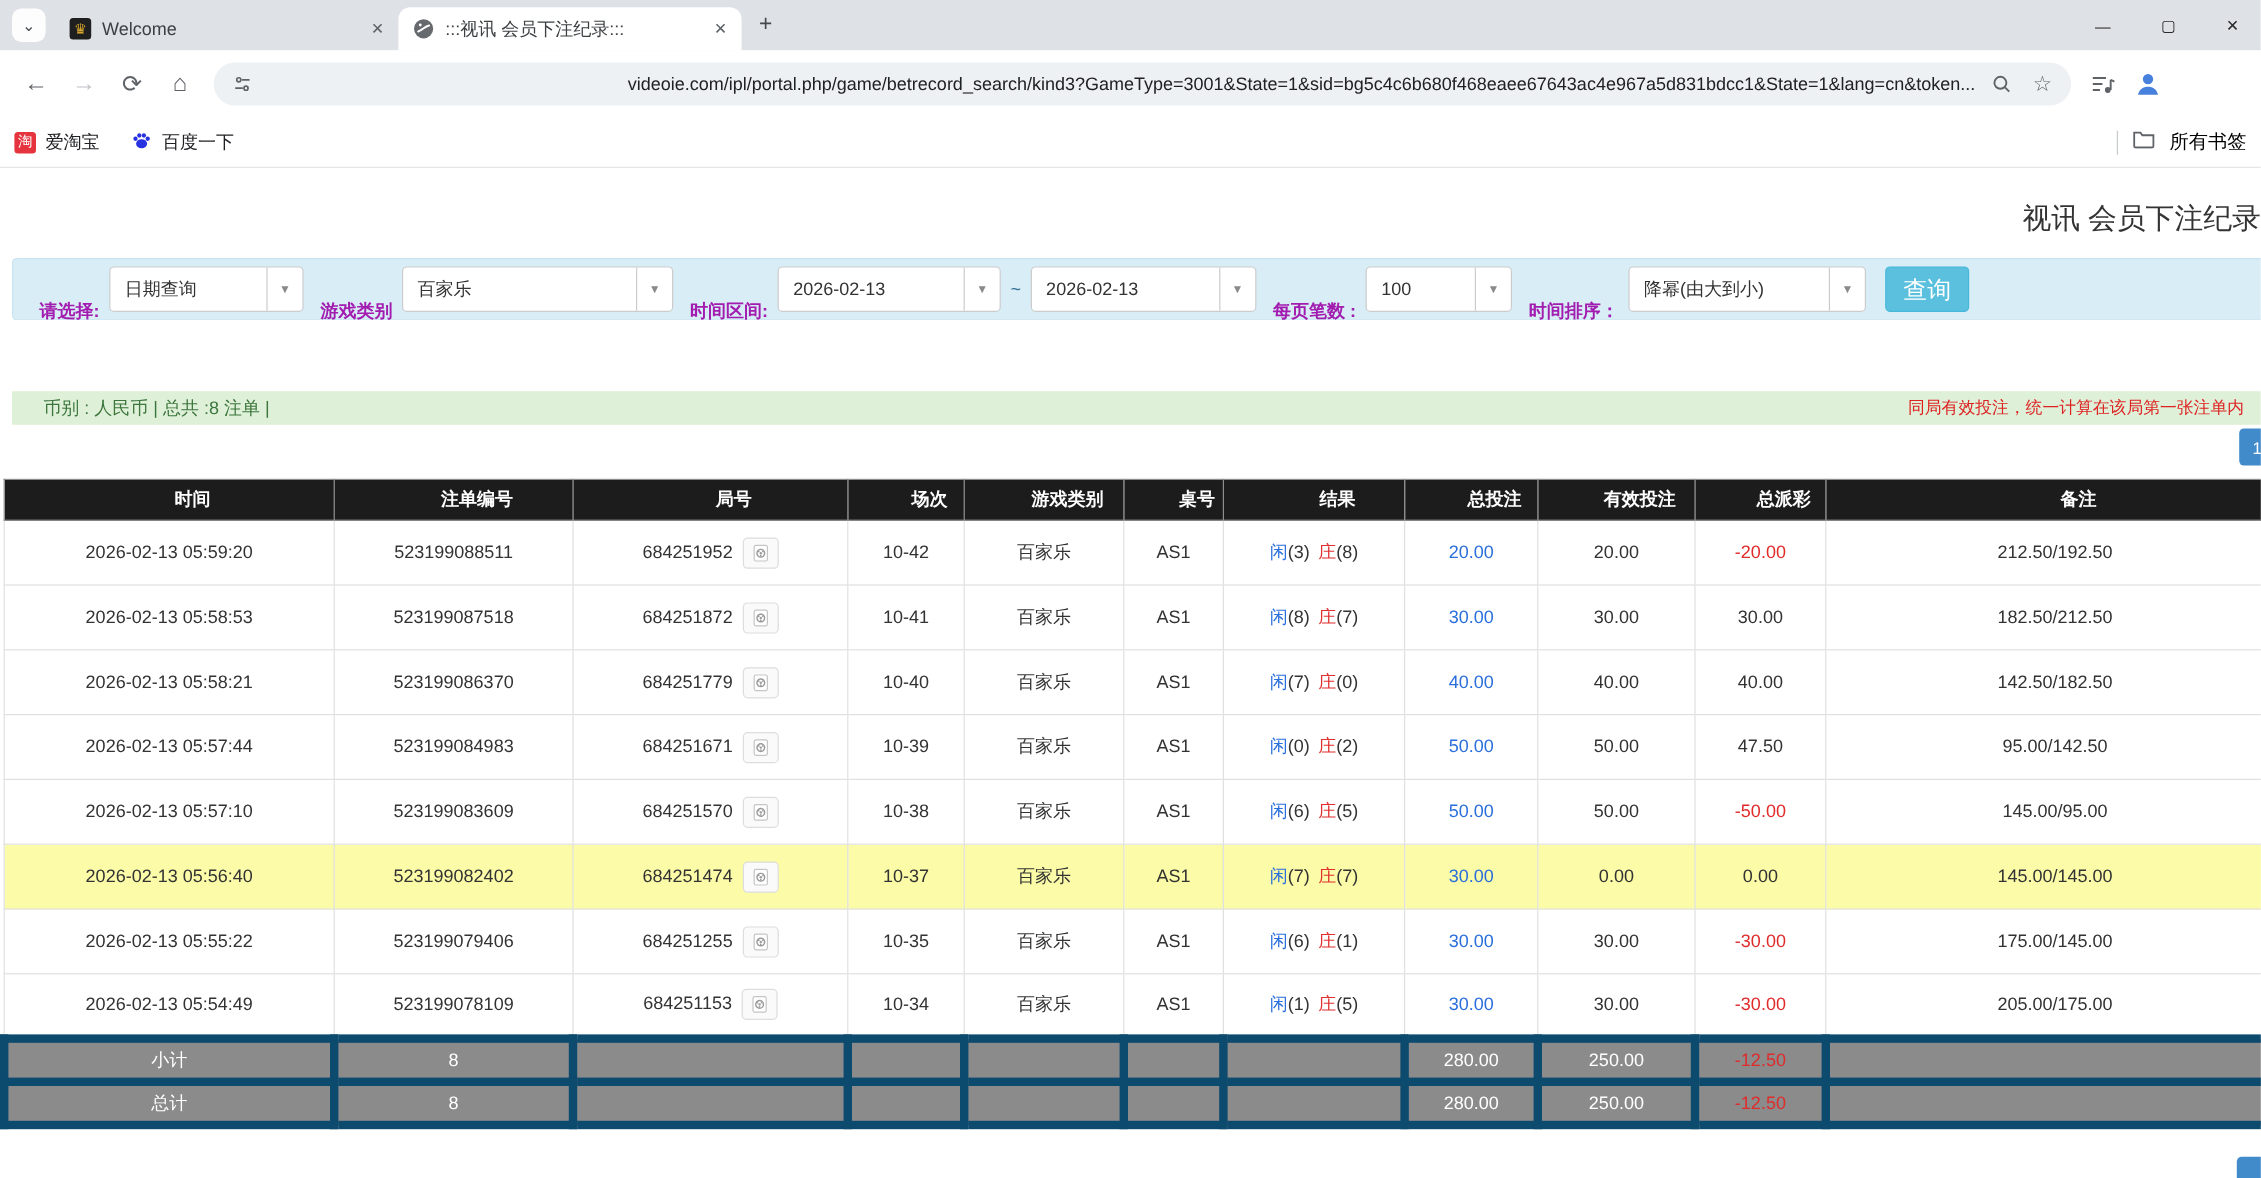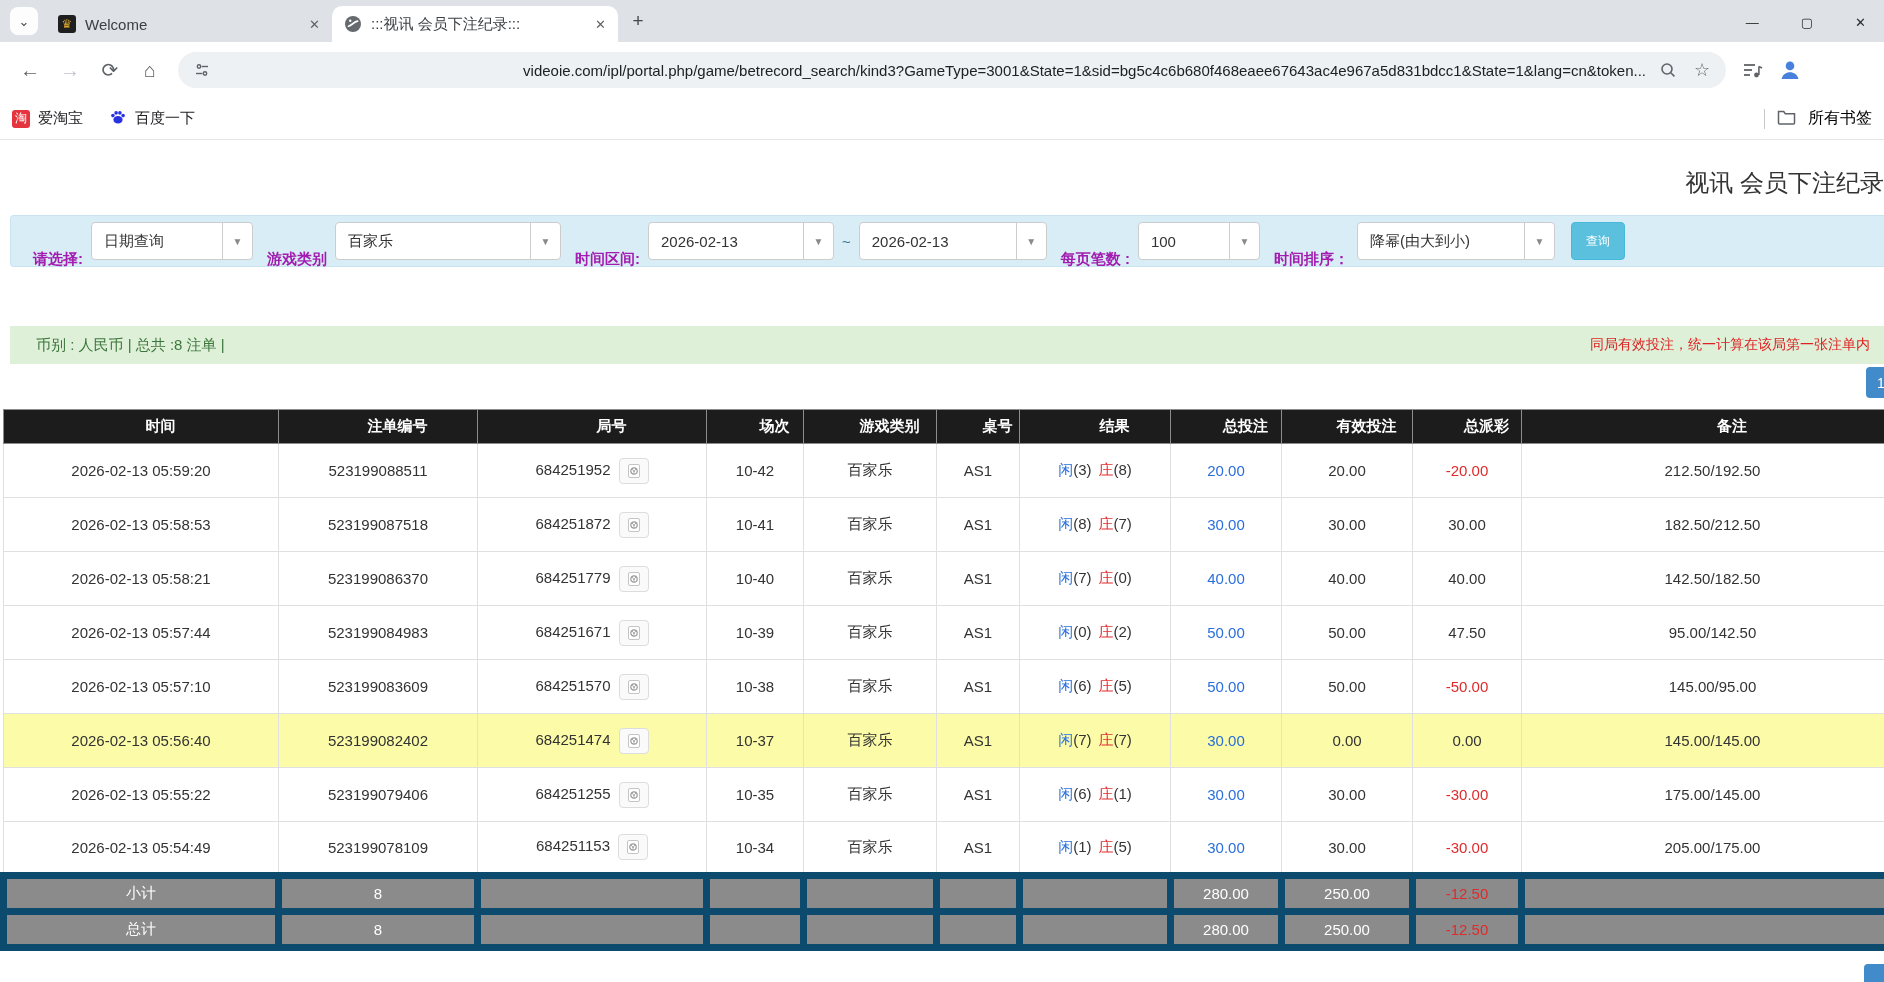--- a/index.html
+++ b/index.html
@@ -48,23 +48,23 @@
     border:1px solid #c9e4f1; border-right:none; border-radius:4px 0 0 4px;
     display:flex; align-items:center; padding:0 0 0 16px; gap:8px; }
   .f-label { font-size:15px; font-weight:bold; color:#a21caf; white-space:nowrap; margin-left:6px;margin-top:36px; }
   .sel { background:#fff; border:1px solid #ccc; border-radius:4px; height:38px; display:flex;
     align-items:stretch; cursor:pointer; }
   .sel .val { flex:1; display:flex; align-items:center; padding:0 12px; font-size:15px; color:#333; white-space:nowrap; }
   .sel .caret { width:30px; border-left:1px solid #ccc; display:flex; align-items:center; justify-content:center;
     color:#8a8a8a; font-size:10px; }
   .tilde { color:#31708f; font-size:15px; }
   .btn-query { margin-left:8px; height:38px; padding:0 14px; background:#5bc0de; border:1px solid #46b8da;
-    border-radius:4px; color:#fff; font-size:12px; cursor:pointer; }
-
-  .greenbar { margin:59px 0 0 10px; width:calc(100% - 10px); height:38px; background:#dff0d8;
+    border-radius:4px; color:#fff; font-size:20px; cursor:pointer; }
+
+  .greenbar { margin:59px 0 0 10px; width:calc(100% - 10px); height:28px; background:#dff0d8;
     display:flex; align-items:center; justify-content:space-between; padding:0 14px 0 26px; }
   .greenbar .left { color:#3c763d; font-size:15px; }
   .greenbar .right { color:#dd2222; font-size:14px; }
 
   .badge-zone { position:relative; height:45px; }
   .pg-badge { position:absolute; top:3px; right:-12px; width:30px; height:31px; background:#428bca;
     border-radius:4px; color:#fff; font-size:14px; display:flex; align-items:center; justify-content:center; cursor:pointer; }
   .pg-badge-bottom { position:absolute; right:-10px; bottom:-8px; width:30px; height:26px;
     background:#428bca; border-radius:4px; cursor:pointer; }
 

